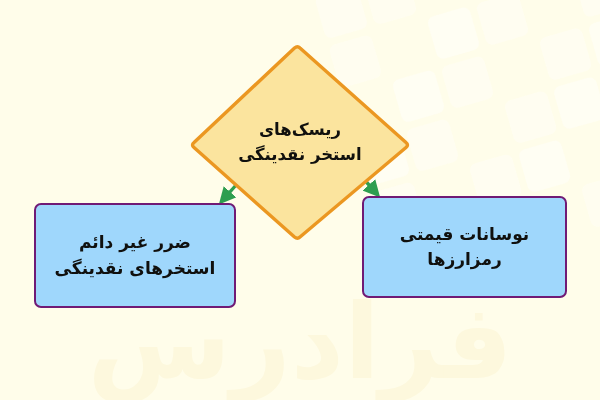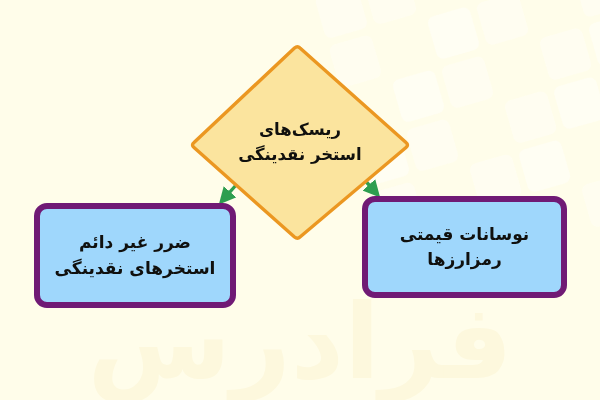--- a/index.html
+++ b/index.html
@@ -98,22 +98,22 @@
   #node-root .node-text {
     position: relative;
     z-index: 2;
     font-size: 16.5px;
     width: 150px;
   }
 
   
   .node-box {
     background: #9fd7fc;
-    border: 6px solid #701a75;
-    border-radius: 13px;
+    border: 2px solid #701a75;
+    border-radius: 7px;
   }
   .node-box .node-text {
     font-size: 17px;
     width: 92%;
   }
 
   #node-left {
     left: 34px;
     top: 203px;
     width: 202px;

